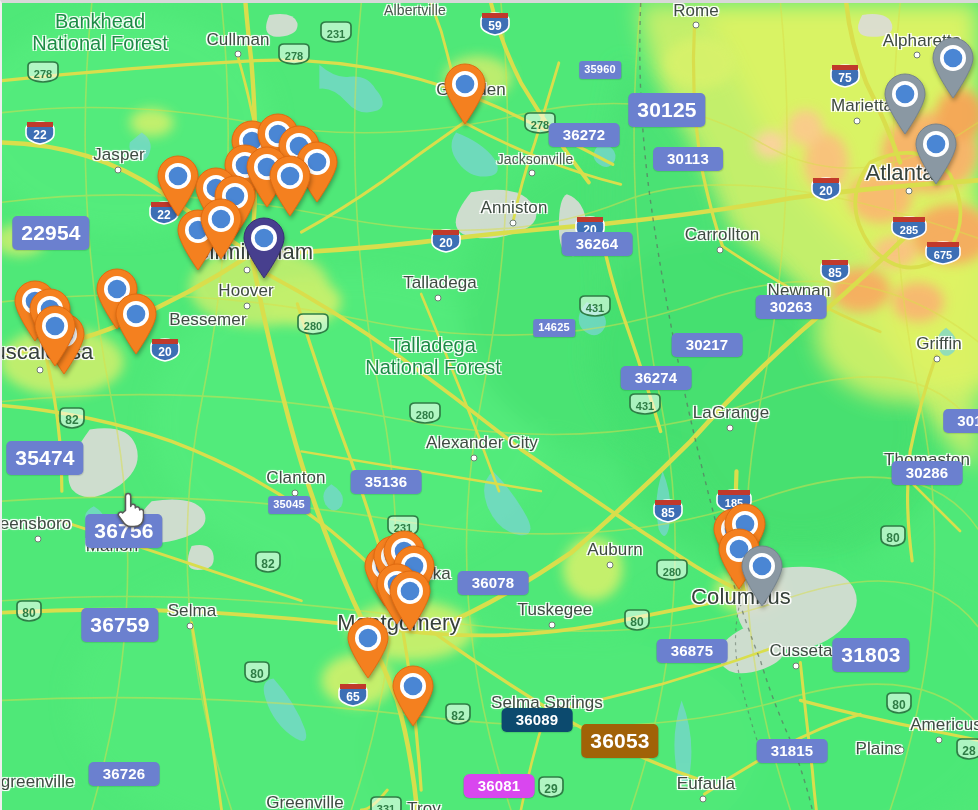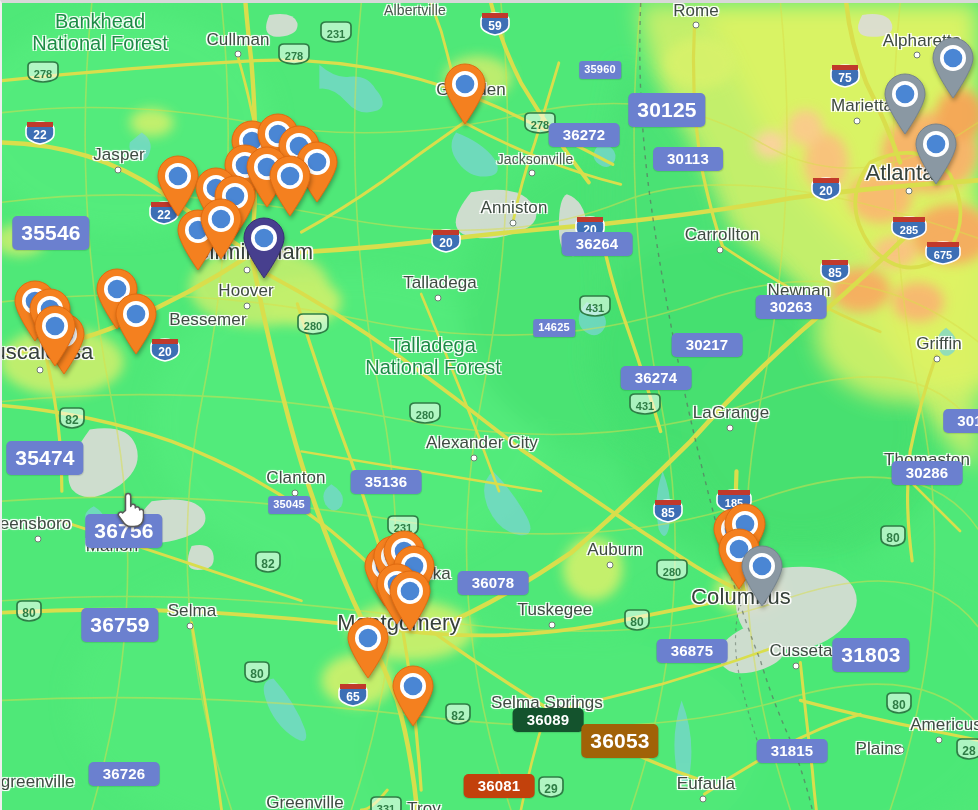--- a/index.html
+++ b/index.html
@@ -602,40 +602,40 @@
         </svg>
       </div>
     </div>
 
   <div class="layer clickable" id="zip-layer">
       <div class="zip big" style="left: 665px; top: 107px; background: rgb(107, 128, 207);">30125</div>
       <div class="zip small" style="left: 598px; top: 67px; background: rgb(107, 128, 207);">35960</div>
       <div class="zip mid" style="left: 582px; top: 132px; background: rgb(107, 128, 207);">36272</div>
       <div class="zip mid" style="left: 686px; top: 156px; background: rgb(107, 128, 207);">30113</div>
       <div class="zip mid" style="left: 595px; top: 241px; background: rgb(107, 128, 207);">36264</div>
-      <div class="zip big" style="left: 49px; top: 230px; background: rgb(107, 128, 207);">35546</div>
+      <div class="zip big" style="left: 49px; top: 230px; background: rgb(107, 128, 207);">22954</div>
       <div class="zip small" style="left: 552px; top: 325px; background: rgb(107, 128, 207);">14625</div>
       <div class="zip mid" style="left: 789px; top: 304px; background: rgb(107, 128, 207);">30263</div>
       <div class="zip mid" style="left: 705px; top: 342px; background: rgb(107, 128, 207);">30217</div>
       <div class="zip mid" style="left: 654px; top: 375px; background: rgb(107, 128, 207);">36274</div>
       <div class="zip mid" style="left: 925px; top: 470px; background: rgb(107, 128, 207);">30286</div>
       <div class="zip mid" style="left: 968px; top: 418px; background: rgb(107, 128, 207);">301</div>
       <div class="zip big" style="left: 43px; top: 455px; background: rgb(107, 128, 207);">35474</div>
       <div class="zip mid" style="left: 384px; top: 479px; background: rgb(107, 128, 207);">35136</div>
       <div class="zip small" style="left: 287px; top: 502px; background: rgb(107, 128, 207);">35045</div>
       <div class="zip big" style="left: 122px; top: 528px; background: rgb(107, 128, 207);">36756</div>
       <div class="zip mid" style="left: 491px; top: 580px; background: rgb(107, 128, 207);">36078</div>
       <div class="zip big" style="left: 118px; top: 622px; background: rgb(107, 128, 207);">36759</div>
       <div class="zip mid" style="left: 690px; top: 648px; background: rgb(107, 128, 207);">36875</div>
       <div class="zip big" style="left: 869px; top: 652px; background: rgb(107, 128, 207);">31803</div>
-      <div class="zip mid" style="left: 535px; top: 717px; background: #14532d; margin-left: 11px;">36089</div>
+      <div class="zip mid" style="left: 535px; top: 717px; background: #0c4a6e;">36089</div>
       <div class="zip big" style="left: 618px; top: 738px; background: #a16207;">36053</div>
       <div class="zip mid" style="left: 790px; top: 748px; background: rgb(107, 128, 207);">31815</div>
       <div class="zip mid" style="left: 122px; top: 771px; background: rgb(107, 128, 207);">36726</div>
-      <div class="zip mid" style="left: 497px; top: 783px; background: #c2410c;">36081</div>
+      <div class="zip mid" style="left: 497px; top: 783px; background: #d946ef; border-radius: 6px;">36081</div>
     </div>
 
   <div class="layer clickable" id="pin-layer">
       <div class="pin" style="left: 463px; top: 118px; z-index: 100;">
         <svg viewBox="0 0 46 62" xmlns="http://www.w3.org/2000/svg">
           <path d="M23 61 C23 61 3 33 3 21 A20 20 0 0 1 43 21 C43 33 23 61 23 61 Z" fill="#f4801f" stroke="#e06a10" stroke-width="1"></path>
           <circle cx="23" cy="21" r="13" fill="#ffffff"></circle>
           <circle cx="23" cy="21" r="9.3" fill="#4a86d4"></circle>
         </svg>
       </div>

